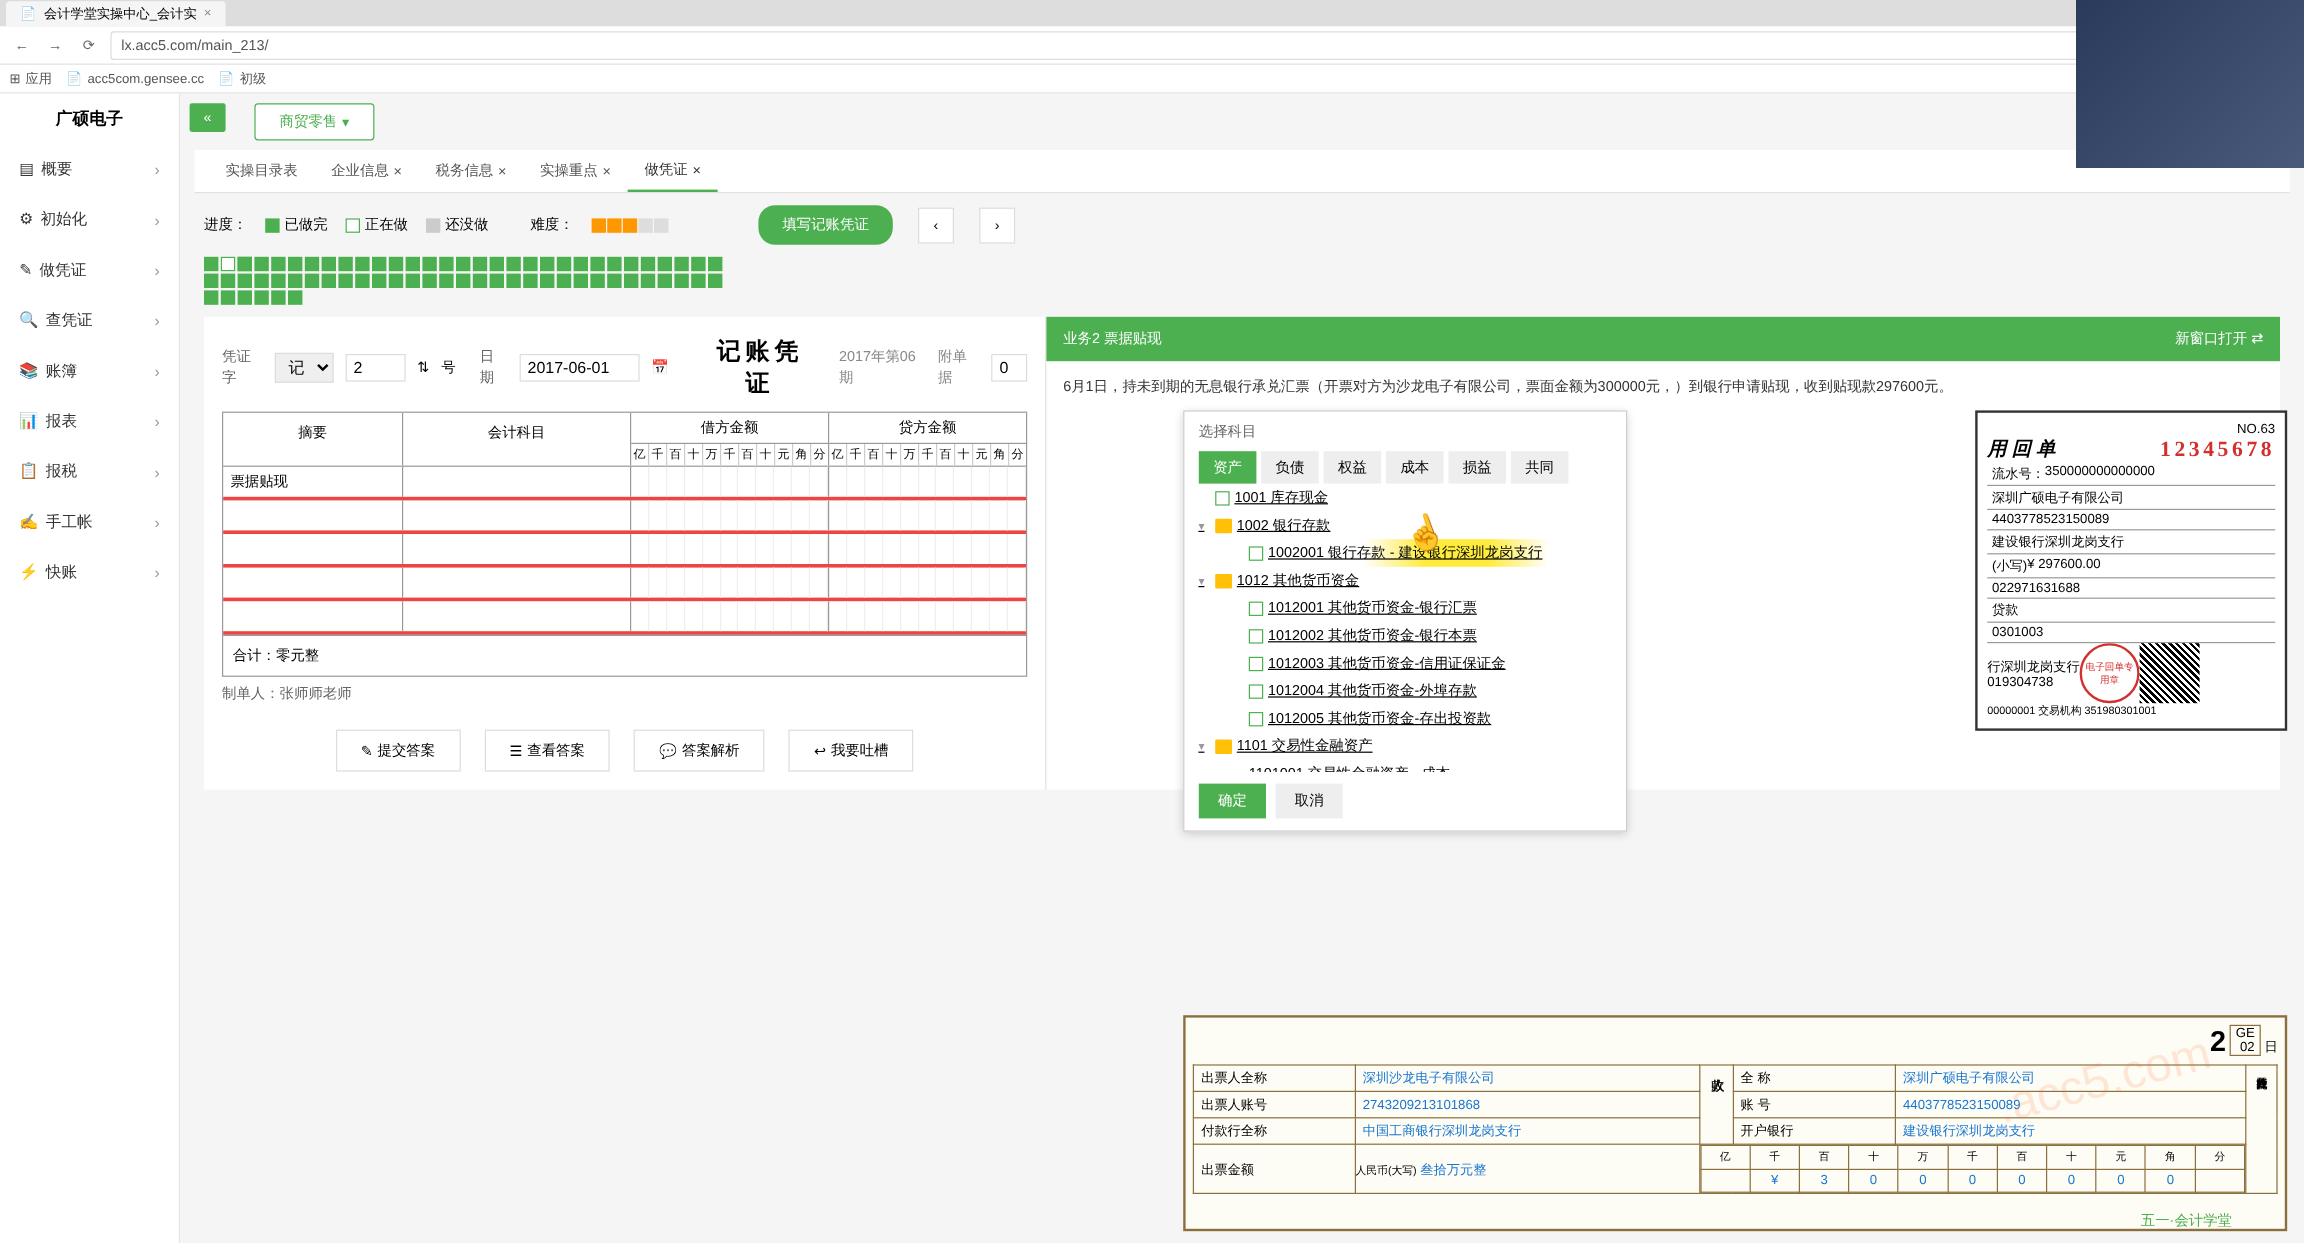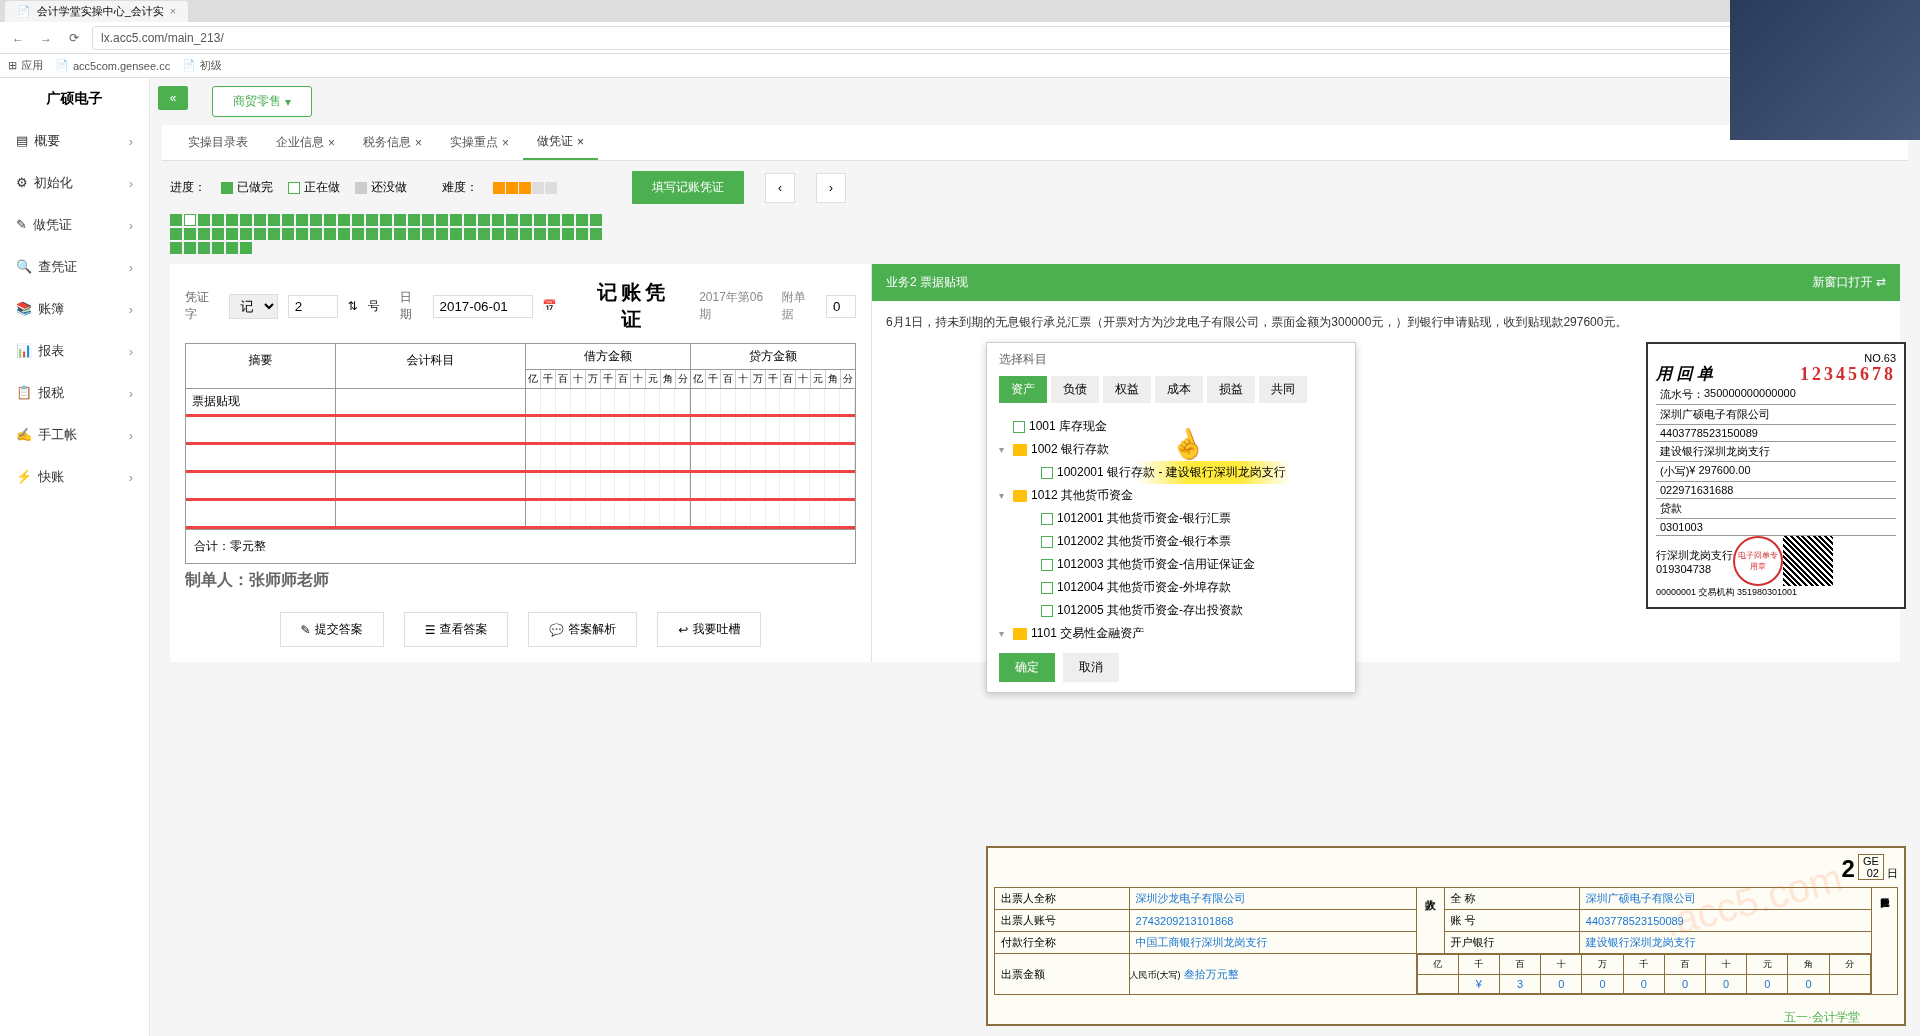--- a/index.html
+++ b/index.html
@@ -36,21 +36,21 @@
 
 .progress-row { display: flex; align-items: center; padding: 10px 20px; gap: 15px; }
 .legend-item { display: flex; align-items: center; gap: 4px; font-size: 12px; }
 .legend-box { width: 12px; height: 12px; }
 .done { background: #4caf50; }
 .doing { background: #fff; border: 1px solid #4caf50; }
 .notdone { background: #ccc; }
 .difficulty-stars { display: flex; gap: 1px; }
 .star { width: 12px; height: 12px; background: #ff9800; }
 .star.empty { background: #ddd; }
-.fill-btn { padding: 8px 20px; background: #4caf50; color: #fff; border-radius: 1px; cursor: pointer; margin-left: 60px; }
+.fill-btn { padding: 8px 20px; background: #4caf50; color: #fff; border-radius: 14px; cursor: pointer; margin-left: 60px; }
 .nav-arrow { width: 30px; height: 30px; border: 1px solid #ddd; display: flex; align-items: center; justify-content: center; background: #fff; cursor: pointer; margin-left: 6px; }
 
 .progress-grid { display: flex; flex-wrap: wrap; gap: 2px; padding: 0 20px; max-width: 480px; }
 .progress-cell { width: 12px; height: 12px; }
 
 .voucher-container { display: flex; gap: 0; margin: 10px 20px; }
 .voucher-panel { background: #fff; padding: 15px; flex: 0 0 630px; }
 .voucher-header { display: flex; align-items: center; gap: 10px; margin-bottom: 10px; }
 .voucher-label { color: #666; }
 .voucher-input { border: 1px solid #ddd; padding: 3px 6px; width: 50px; }
@@ -67,35 +67,35 @@
 .vt-digit { flex: 1; padding: 2px; border-right: 1px solid #ccc; font-size: 10px; text-align: center; }
 .vt-digit:last-child { border-right: none; }
 .voucher-row { display: flex; border-bottom: 3px solid #ef4444; min-height: 28px; }
 .vr-summary { width: 150px; padding: 4px 6px; border-right: 1px solid #999; }
 .vr-subject { width: 190px; padding: 4px 6px; border-right: 1px solid #999; }
 .vr-amounts { flex: 1; display: flex; }
 .vr-debit, .vr-credit { flex: 1; display: flex; }
 .vr-debit { border-right: 1px solid #999; }
 .vr-cell { flex: 1; border-right: 1px solid #eee; }
 .voucher-total { padding: 8px; border-top: 1px solid #999; }
-.voucher-maker { padding: 6px 0; color: #666; font-size: 16px; font-weight: bold; }
+.voucher-maker { padding: 6px 0; color: #666; font-size: 12px; }
 
 .action-buttons { display: flex; gap: 20px; justify-content: center; margin-top: 15px; }
 .action-btn { padding: 8px 20px; border: 1px solid #ddd; background: #fff; cursor: pointer; display: flex; align-items: center; gap: 4px; }
 
 .side-panel { flex: 1; background: #fff; border-left: 1px solid #e0e0e0; }
 .task-header { background: #4caf50; color: #fff; padding: 10px 14px; display: flex; justify-content: space-between; align-items: center; }
 .task-desc { padding: 12px 14px; font-size: 12px; line-height: 1.6; color: #333; }
 
 .account-selector { position: absolute; left: 836px; top: 264px; width: 370px; background: #fff; border: 1px solid #ccc; box-shadow: 0 2px 8px rgba(0,0,0,0.2); z-index: 100; }
 .selector-title { padding: 8px 12px; color: #666; }
 .selector-tabs { display: flex; gap: 4px; padding: 0 12px; }
 .sel-tab { padding: 5px 12px; background: #eee; cursor: pointer; }
 .sel-tab.active { background: #4caf50; color: #fff; }
-.account-tree { padding: 12px 12px; max-height: 240px; overflow-y: auto; font-size: 12px; }
+.account-tree { padding: 0 12px; max-height: 240px; overflow-y: auto; font-size: 12px; text-decoration: underline; }
 .tree-item { padding: 3px 0; display: flex; align-items: center; gap: 4px; cursor: pointer; }
 .tree-item.child { padding-left: 28px; }
 .tree-item.highlighted { background: linear-gradient(90deg, transparent 40%, #ffeb3b 55%, #ffeb3b 70%, transparent 85%); }
 .tree-toggle { color: #999; font-size: 10px; width: 10px; }
 .tree-icon { width: 14px; height: 12px; background: #ffc107; border-radius: 1px; }
 .tree-leaf-icon { width: 12px; height: 12px; border: 1px solid #4caf50; }
 .selector-buttons { padding: 10px 12px; display: flex; gap: 8px; }
 .sel-btn { padding: 6px 16px; cursor: pointer; }
 .sel-btn.confirm { background: #4caf50; color: #fff; }
 .sel-btn.cancel { background: #eee; }

